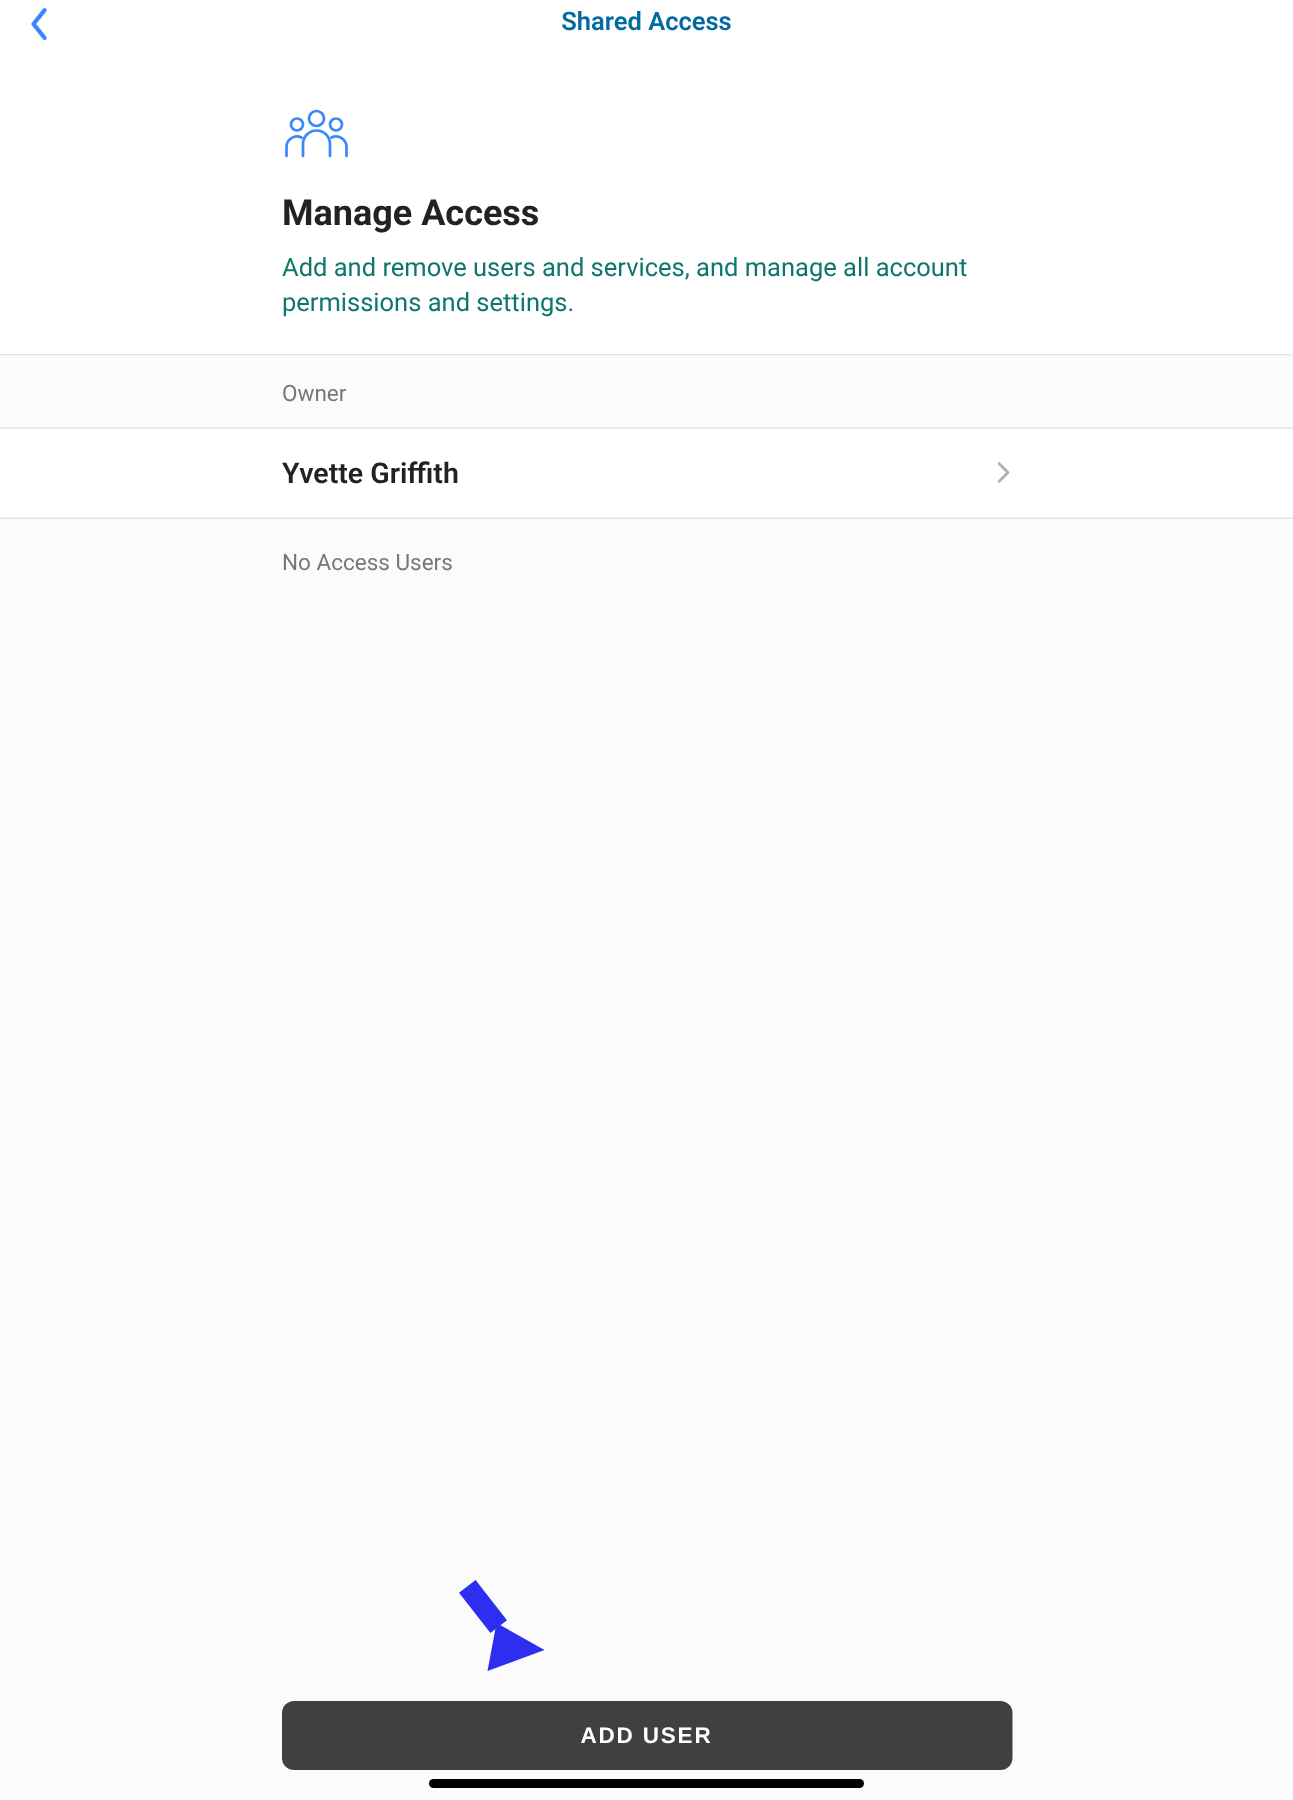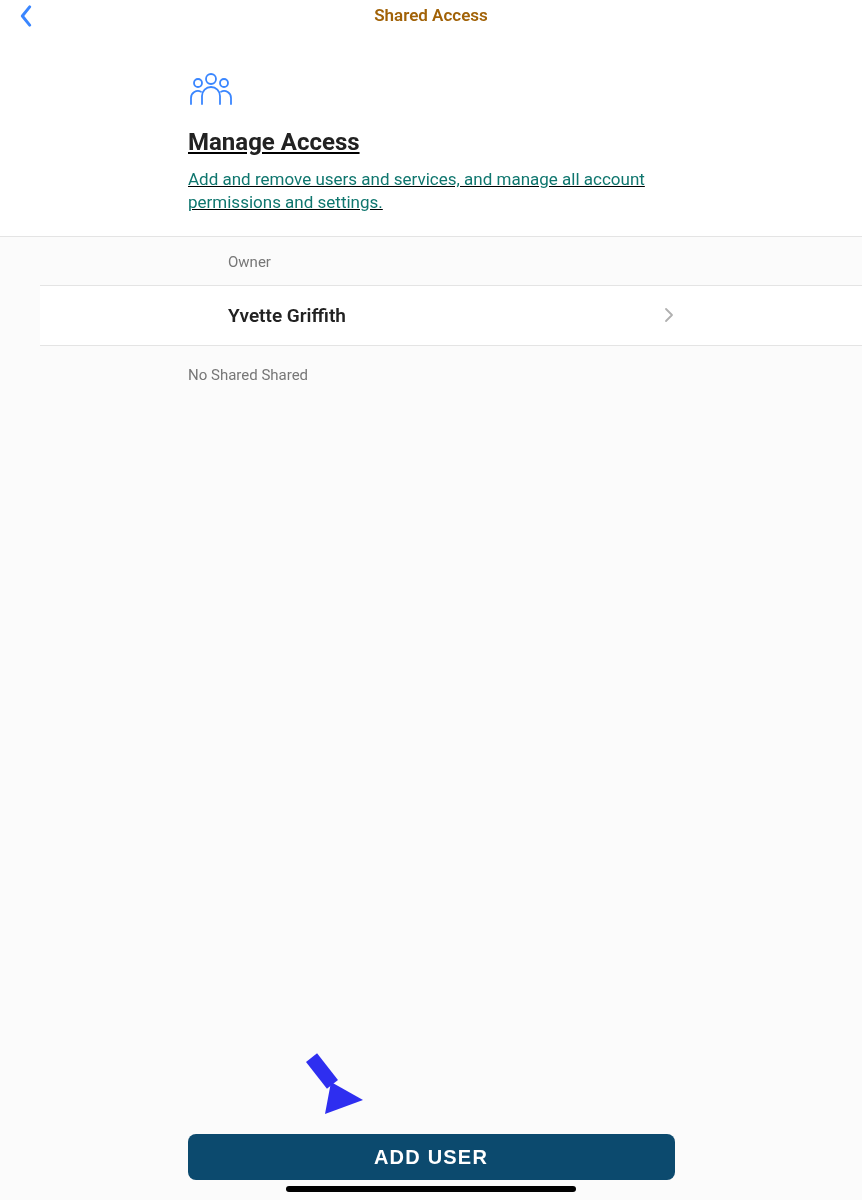--- a/index.html
+++ b/index.html
@@ -18,30 +18,29 @@
       left: 12px;
       top: 2px;
       width: 28px; height: 28px;
       display: flex; align-items: center; justify-content: center;
       cursor: pointer;
     }
     .back-btn svg { width: 16px; height: 22px; }
     .header-title {
       font-size: 17px;
       font-weight: 600;
-      color: #a16207;
+      color: #0369a1;
     }
 
     .content-area {
       padding: 40px 0 0 0;
     }
     .inner {
       padding: 0 0 0 188px;
       max-width: 700px;
-      text-decoration: underline;
     }
     .people-icon {
       margin-bottom: 18px;
     }
     .people-icon svg { width: 46px; height: 40px; display: block; }
 
     .section-title {
       font-size: 24px;
       font-weight: 700;
       color: #222;
@@ -51,21 +50,20 @@
       font-size: 17px;
       line-height: 1.35;
       color: #0f766e;
       max-width: 480px;
     }
 
     .owner-section {
       margin-top: 22px;
       border-top: 1px solid #e4e4e4;
       background: #fbfbfb;
-      padding-left: 40px;
     }
     .section-label {
       padding: 16px 0 14px 188px;
       font-size: 15px;
       color: #777;
       background: #fbfbfb;
       border-bottom: 1px solid #e4e4e4;
     }
     .owner-row {
       display: flex;
@@ -108,25 +106,25 @@
       margin: 0 0 16px 305px;
       width: 60px; height: 70px;
     }
     .arrow-annotation svg { width: 60px; height: 70px; display: block; }
 
     .add-user-btn {
       display: block;
       margin: 0 auto;
       width: 487px;
       height: 46px;
-      background: #0c4a6e;
+      background: #404040;
       color: #fff;
       border: none;
       border-radius: 8px;
-      font-size: 20px;
+      font-size: 15px;
       font-weight: 600;
       letter-spacing: 1.2px;
       cursor: pointer;
     }
 
     .home-indicator {
       position: absolute;
       bottom: 8px;
       left: 50%;
       transform: translateX(-50%);
@@ -176,21 +174,21 @@
       <div class="owner-row">
         <span class="owner-name">Yvette Griffith</span>
         <span class="chevron-right">
           <svg viewBox="0 0 10 16" xmlns="http://www.w3.org/2000/svg">
             <polyline points="2,2 8,8 2,14" fill="none" stroke="#b0b0b0" stroke-width="1.8" stroke-linecap="round" stroke-linejoin="round"></polyline>
           </svg>
         </span>
       </div>
     </div>
 
-    <div class="no-users">No Shared Shared</div>
+    <div class="no-users">No Access Users</div>
 
     <div class="lower-fill"></div>
 
     <div class="bottom-area">
       <div class="arrow-annotation">
         <svg viewBox="0 0 60 70" xmlns="http://www.w3.org/2000/svg">
           <g fill="#2e2ef0">
             <rect x="10" y="6" width="14" height="34" transform="rotate(-38 17 23)"></rect>
             <polygon points="26,34 58,52 20,66"></polygon>
           </g>

